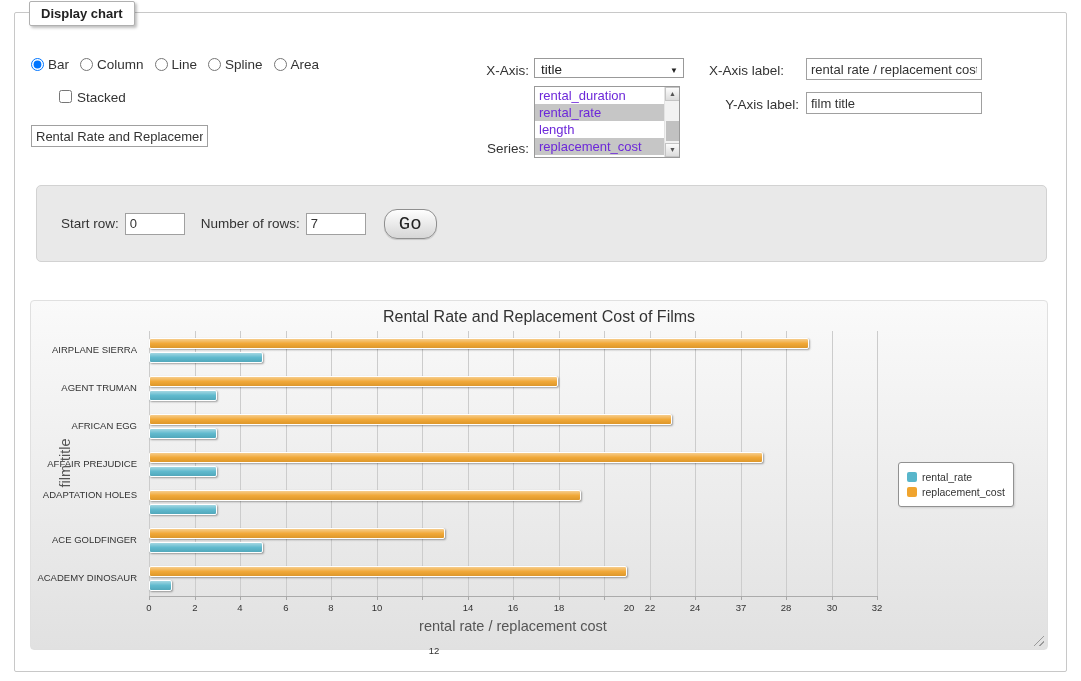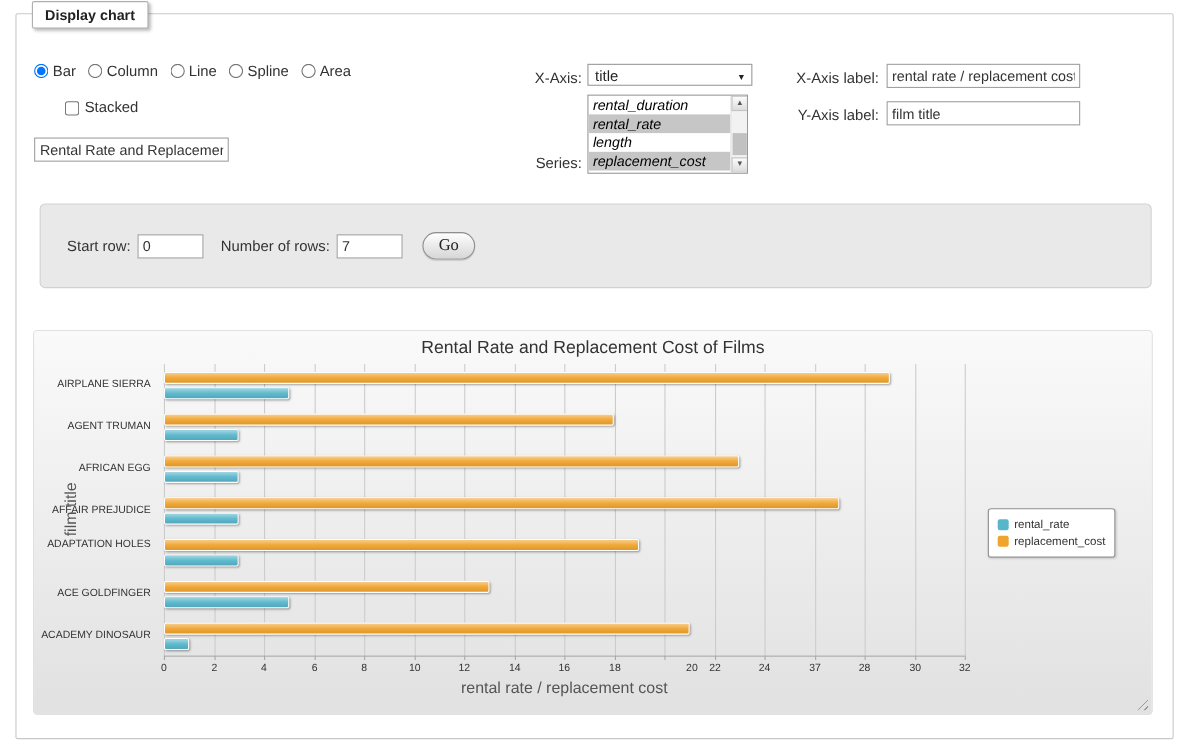--- a/index.html
+++ b/index.html
@@ -16,56 +16,56 @@
 
   input[type=text] { border:1px solid #a0a0a0; height:22px; font-size:13px; color:#333;
            padding:0 4px; font-family:inherit; background:#fff; }
   input[type=radio], input[type=checkbox] { margin:0; }
 
   #chart-type-group { position:absolute; left:16px; top:44px; display:flex; gap:11px;
            align-items:center; font-size:13.5px; color:#333; }
   .radio-opt { display:flex; align-items:center; gap:4px; cursor:default; }
 
   #stacked-row { position:absolute; left:16px; top:77px; display:flex; gap:5px;
-           align-items:flex-end; font-size:13.5px; color:#333;padding-left:28px; }
+           align-items:flex-start; font-size:13.5px; color:#333;padding-left:28px; }
 
   #title-input { position:absolute; left:16px; top:112px; width:177px; }
 
   #xaxis-label  { left:430px; top:50px;  width:84px; text-align:right; }
   #series-label { left:430px; top:128px; width:84px; text-align:right; }
 
   #xaxis-select { position:absolute; left:519px; top:45px; width:150px; height:20px;
            border:1px solid #999; background:#fff; font-size:13.5px; color:#222;
            line-height:22px; padding-left:6px; }
   .sel-arrow { position:absolute; right:5px; top:0; font-size:8px; line-height:23px; color:#222; }
 
   #series-listbox { position:absolute; left:519px; top:73px; width:146px; height:72px;
            border:1px solid #999; background:#fff; font-size:13px; overflow:hidden; }
-  .lb-option { height:17px; line-height:17px; padding-left:4px; color:#000000;
-           white-space:nowrap; overflow:hidden; width:calc(100% - 15px);font-style:italic; }
+  .lb-option { height:17px; line-height:17px; padding-left:4px; color:#6d28d9;
+           white-space:nowrap; overflow:hidden; width:calc(100% - 15px); }
   .lb-option.selected { background:#c6c6c6; }
   .lb-scrollbar { position:absolute; right:0; top:0; width:15px; height:100%;
            background:#f2f2f2; border-left:1px solid #e3e3e3; }
   .sb-btn { position:absolute; left:0; width:15px; height:14px;
            background:linear-gradient(#fcfcfc,#dcdcdc); border:1px solid #c4c4c4;
            color:#555; font-size:7px; text-align:center; line-height:12px; }
   .sb-up { top:0; } .sb-down { bottom:0; }
   .sb-thumb { position:absolute; left:1px; width:13px; top:34px; height:20px; background:#c1c1c1; }
 
-  #xlabel-label { left:694px; top:50px; width:90px; text-align:right; }
+  #xlabel-label { left:694px; top:50px; width:90px; text-align:left; }
   #ylabel-label { left:694px; top:84px; width:90px; text-align:right; }
   #xlabel-input { position:absolute; left:791px; top:45px; width:176px; }
   #ylabel-input { position:absolute; left:791px; top:79px; width:176px; }
 
   #rows-panel { position:absolute; left:21px; top:172px; width:1011px; height:77px;
            background:#e9e9e9; border:1px solid #d2d2d2; border-radius:5px;
            display:flex; align-items:center; padding-left:24px; font-size:13.5px; color:#333; }
   .rp-input { width:60px; margin-left:6px; }
   .rp-label2 { margin-left:16px; }
-  #go-btn { margin-left:18px; font-family:Liberation Serif, serif; font-size:15px; color:#222;
+  #go-btn { margin-left:18px; font-family:Liberation Mono, monospace; font-size:19px; color:#222;
            padding:3px 14px; border:1px solid #8f8f8f; border-radius:13px;
            background:linear-gradient(#fefefe,#d6d6d6); box-shadow:0 1px 1px rgba(0,0,0,0.15); }
 
   #chart-panel { position:absolute; left:15px; top:287px; width:1018px; height:350px;
            background:linear-gradient(#fafafa,#e1e1e1); border:1px solid #e0e0e0; border-radius:4px; }
   #chart-title { position:absolute; left:0; top:7px; width:100%; text-align:center;
            font-size:16px; color:#333; }
   #plot { position:absolute; left:118px; top:30px; width:728px; height:266px;
            border-bottom:1px solid #ababab; }
   .gridline { position:absolute; top:0; width:1px; height:100%; background:#cccccc; }
@@ -224,21 +224,21 @@
           <div class="bar" style="top: 235px; width: 478px; background-color: rgb(240, 164, 46);"></div>
           <div class="bar" style="top: 249px; width: 23px; background-color: rgb(88, 182, 203);"></div>
         </div>
       <div id="xticks">
           <div class="xtick" style="left: 0px;">0</div>
           <div class="xtick" style="left: 46px;">2</div>
           <div class="xtick" style="left: 91px;">4</div>
           <div class="xtick" style="left: 137px;">6</div>
           <div class="xtick" style="left: 182px;">8</div>
           <div class="xtick" style="left: 228px;">10</div>
-          <div class="xtick" style="left: 273px;">12</div>
+          <div class="xtick" style="left: 285px; margin-top: 43px;">12</div>
           <div class="xtick" style="left: 319px;">14</div>
           <div class="xtick" style="left: 364px;">16</div>
           <div class="xtick" style="left: 410px;">18</div>
           <div class="xtick" style="left: 480px;">20</div>
           <div class="xtick" style="left: 501px;">22</div>
           <div class="xtick" style="left: 546px;">24</div>
           <div class="xtick" style="left: 592px;">37</div>
           <div class="xtick" style="left: 637px;">28</div>
           <div class="xtick" style="left: 683px;">30</div>
           <div class="xtick" style="left: 728px;">32</div>

